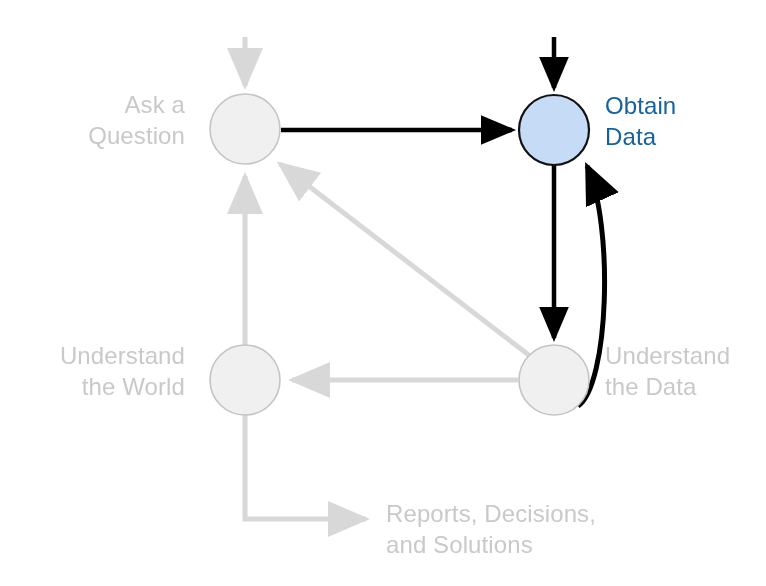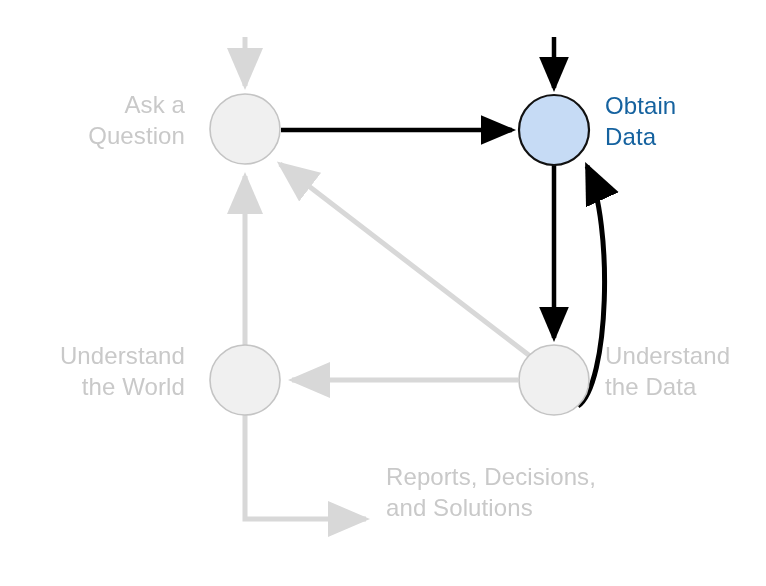--- a/index.html
+++ b/index.html
@@ -60,21 +60,21 @@
     top: 341px;
     width: 220px;
   }
   #label-understand-the-data {
     left: 605px;
     top: 341px;
     width: 180px;
   }
   #label-reports-decisions {
     left: 386px;
-    top: 462px;
+    top: 499px;
     width: 330px;
   }
 </style>
 </head>
 <body>
 
 <div id="diagram-root">
 
   <svg id="flow-svg" viewBox="0 0 766 586" aria-hidden="true">
     <defs>

